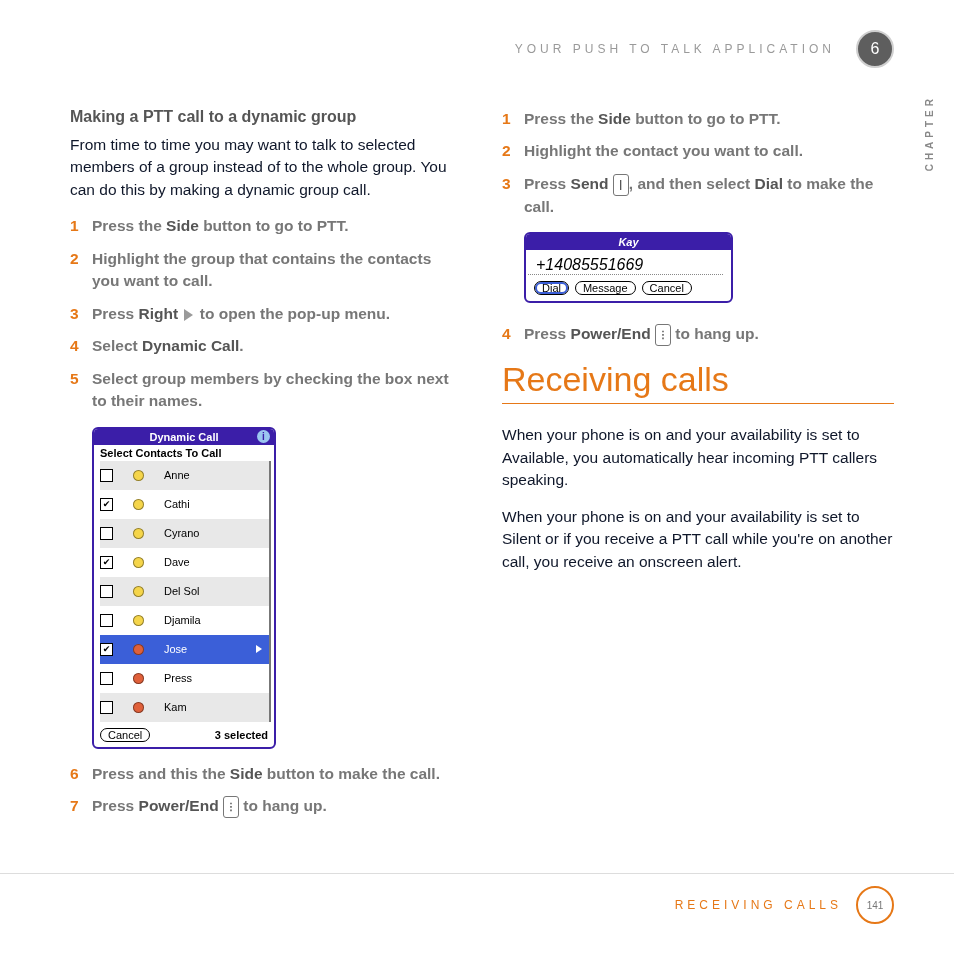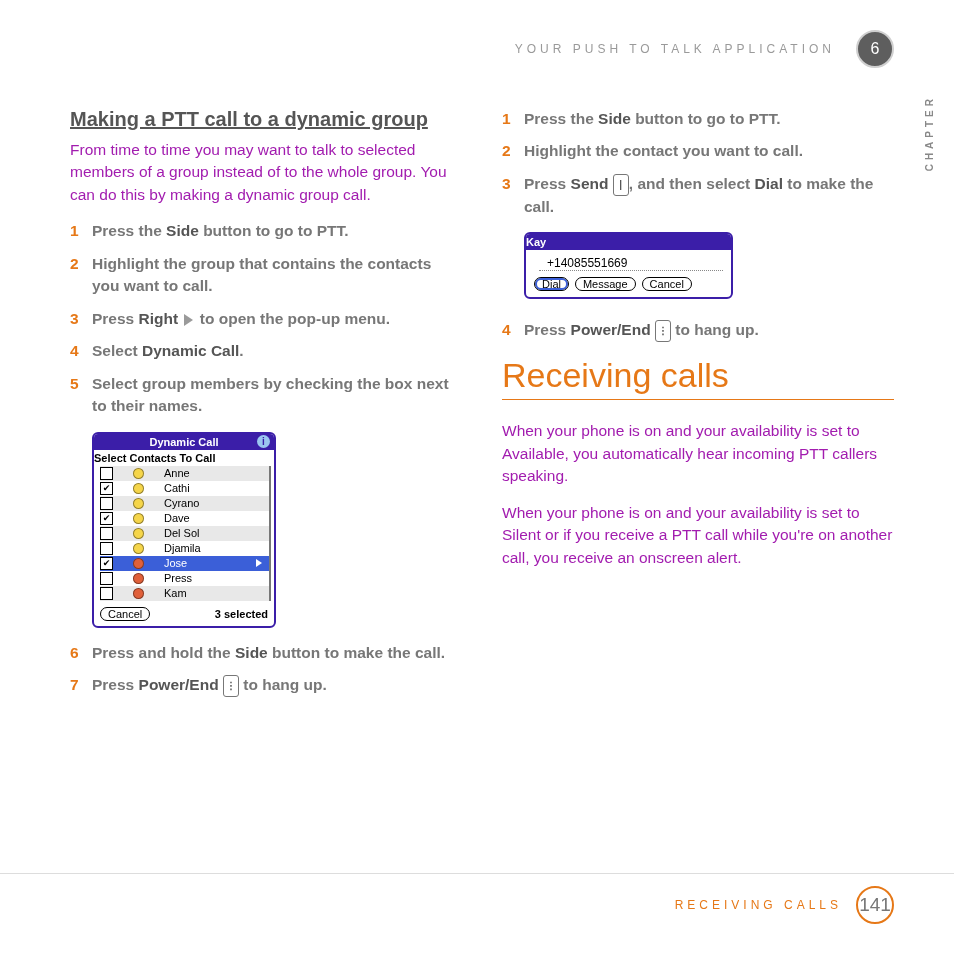--- a/index.html
+++ b/index.html
@@ -55,31 +55,30 @@
   }
   .columns {
     display: flex;
     gap: 40px;
   }
   .col {
     flex: 1;
     min-width: 0;
   }
   h3 {
-    font-size: 20px;
+    font-size: 16px;
     font-weight: bold;
     color: #555;
     margin: 0 0 8px 0;
-    text-decoration: underline;
   }
   p {
     font-size: 15.5px;
     line-height: 1.45;
     margin: 0 0 14px 0;
-    color: #a21caf;
+    color: #0f172a;
   }
   ol {
     list-style: none;
     padding: 0;
     margin: 0 0 14px 0;
   }
   ol li {
     display: flex;
     font-size: 15.5px;
     line-height: 1.45;
@@ -157,38 +156,38 @@
     width: 13px; height: 13px;
     border-radius: 50%;
     background: #9bc6f0;
     color: #3b1ea8;
     font-weight: bold;
     font-size: 10px;
     display: flex; align-items:center; justify-content:center;
   }
   .widget-dyn .subtitle {
     font-weight: bold;
-    padding: 2px 0;
+    padding: 2px 6px;
     border-radius: 6px;
   }
   .widget-dyn .rows {
     padding: 0 4px 0 6px;
     position: relative;
   }
   .widget-dyn .rows .scroll {
     position: absolute;
     right: 2px; top: 0; bottom: 0;
     width: 4px;
     background: linear-gradient(#777,#777) center/2px 100% no-repeat;
   }
   .widget-dyn .row {
     display: flex;
     align-items: center;
     gap: 20px;
-    height: 15px;
+    height: 29px;
     padding-right: 8px;
   }
   .widget-dyn .row.even { background: #e8e8e8; }
   .widget-dyn .row.sel  { background: #3b5fd8; color: #fff; }
   .widget-dyn .row .ck {
     width: 11px; height: 11px;
     border: 1px solid #000;
     background: #fff;
     display: inline-flex; align-items:center; justify-content:center;
     font-size: 9px; color: #000;
@@ -229,29 +228,32 @@
     background: #fff;
     margin: 8px 0 20px 22px;
     font-family: Arial, sans-serif;
     font-size: 11px;
     color: #000;
     padding: 0 0 6px 0;
   }
   .widget-phone .ptitle {
     background: #3b1ea8;
     color: #fff;
+    text-align: center;
     font-weight: bold;
     padding: 2px 0;
     border-radius: 4px 4px 0 0;
+    font-style: italic;
   }
   .widget-phone .pnum {
     padding: 4px 8px 0 8px;
     border-bottom: 1px dotted #888;
-    margin: 2px 8px 6px 13px;
-    font-size: 12px;
+    margin: 2px 8px 6px 2px;
+    font-size: 16px;
+    font-style: italic;
   }
   .widget-phone .pbtns {
     display: flex;
     gap: 6px;
     padding: 0 8px;
   }
   .widget-phone .pbtns .pbtn.sel {
     box-shadow: inset 0 0 0 2px #3b5fd8;
   }
   .footer {
@@ -269,21 +271,21 @@
   .footer-title {
     letter-spacing: 4px;
     font-size: 12px;
     color: #e67817;
   }
   .page-badge {
     width: 34px; height: 34px;
     border: 2px solid #e67817;
     border-radius: 50%;
     display:flex;align-items:center;justify-content:center;
-    font-size: 19px;
+    font-size: 10px;
     color: #777;
   }
 </style>
 </head>
 <body>
 
 <div class="page">
   <div class="header">
     <span class="header-title">YOUR PUSH TO TALK APPLICATION</span>
     <span class="chapter-badge">6</span>
@@ -376,21 +378,21 @@
         </div>
         <div class="foot">
           <span class="pbtn">Cancel</span>
           <span>3 selected</span>
         </div>
       </div>
 
       <ol>
         <li>
             <span class="num">6</span>
-            <span class="txt"><span>Press and hold the </span><b>Side</b><span> button to make the call.</span></span>
+            <span class="txt"><span>Press and this the </span><b>Side</b><span> button to make the call.</span></span>
           </li>
         <li>
             <span class="num">7</span>
             <span class="txt"><span>Press </span><b>Power/End</b> <span class="icon-key">⋮</span><span> to hang up.</span></span>
           </li>
       </ol>
     </div>
 
     <div class="col">
       <ol>

